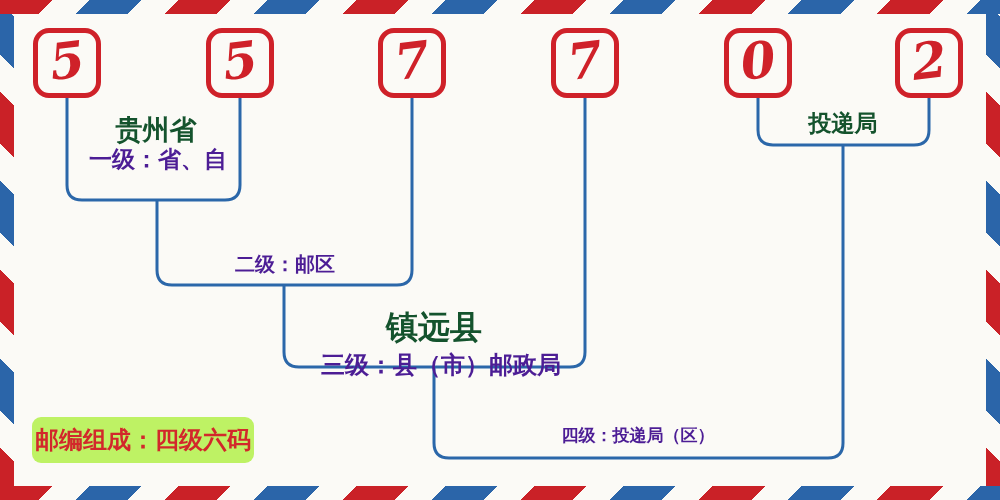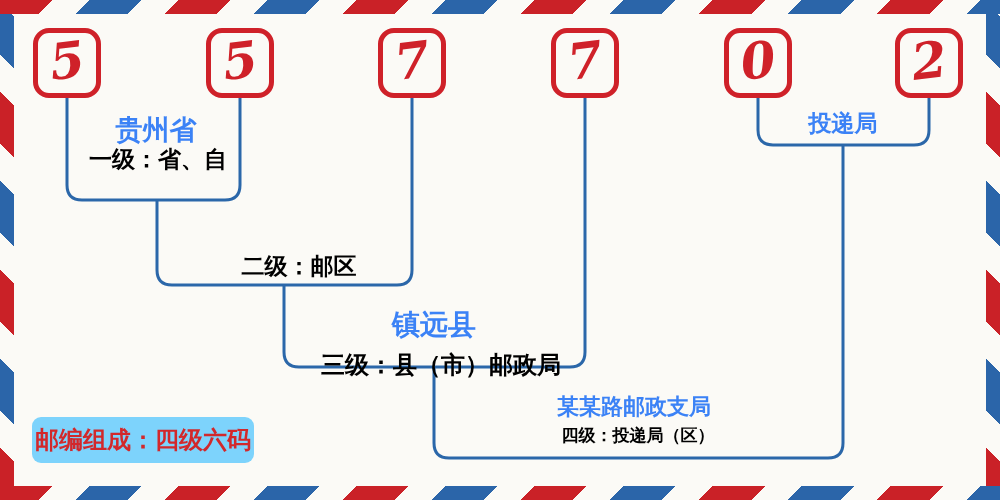--- a/index.html
+++ b/index.html
@@ -50,36 +50,36 @@
 
   
   #connectors { position: absolute; left: 0; top: 0; }
 
   
   .lbl {
     position: absolute; white-space: nowrap;
     transform: translateX(-50%);
     font-weight: bold; text-align: center;
   }
-  .blue-lbl { color: #3b82f6; }
-  .red-lbl  { color: #000000; }
+  .blue-lbl { color: #14532d; }
+  .red-lbl  { color: #4c1d95; }
   .lbl-province { left: 156px; top: 112px; font-size: 27px; }
   .lbl-level1   { left: 158px; top: 146px; font-size: 23px; line-height: 27px; }
-  .lbl-level2   { left: 299px; top: 251px; font-size: 23px; }
-  .lbl-county   { left: 434px; top: 306px; font-size: 28px; }
+  .lbl-level2   { left: 285px; top: 251px; font-size: 20px; }
+  .lbl-county   { left: 434px; top: 306px; font-size: 32px; }
   .lbl-level3   { left: 441px; top: 339px; font-size: 24px; margin-top: 10px; }
   .lbl-delivery { left: 843px; top: 108px; font-size: 23px; }
   .lbl-branch   { left: 634px; top: 392px; font-size: 22px; }
   .lbl-level4   { left: 638px; top: 424px; font-size: 17px; }
 
   
   .badge {
     position: absolute; left: 32px; top: 417px;
     width: 222px; height: 46px;
-    background: #7dd3fc; border-radius: 9px;
+    background: #bef264; border-radius: 9px;
     display: flex; align-items: center; justify-content: center;
   }
   .badge-text {
     color: #d2282b; font-weight: bold; font-size: 24px; white-space: nowrap;
   }
 </style>
 </head>
 <body>
 
 <div id="canvas">
@@ -127,21 +127,20 @@
 
   <div class="lbl red-lbl lbl-level1">
     <div>一级：省、自</div>
   </div>
 
   <div class="lbl red-lbl lbl-level2">二级：邮区</div>
 
   <div class="lbl blue-lbl lbl-county">镇远县</div>
   <div class="lbl red-lbl lbl-level3">三级：县（市）邮政局</div>
 
-  <div class="lbl blue-lbl lbl-branch">某某路邮政支局</div>
   <div class="lbl red-lbl lbl-level4">四级：投递局（区）</div>
 
   <div class="lbl blue-lbl lbl-delivery">投递局</div>
 
   <div class="badge">
     <span class="badge-text">邮编组成：四级六码</span>
   </div>
 
 </div>
 

